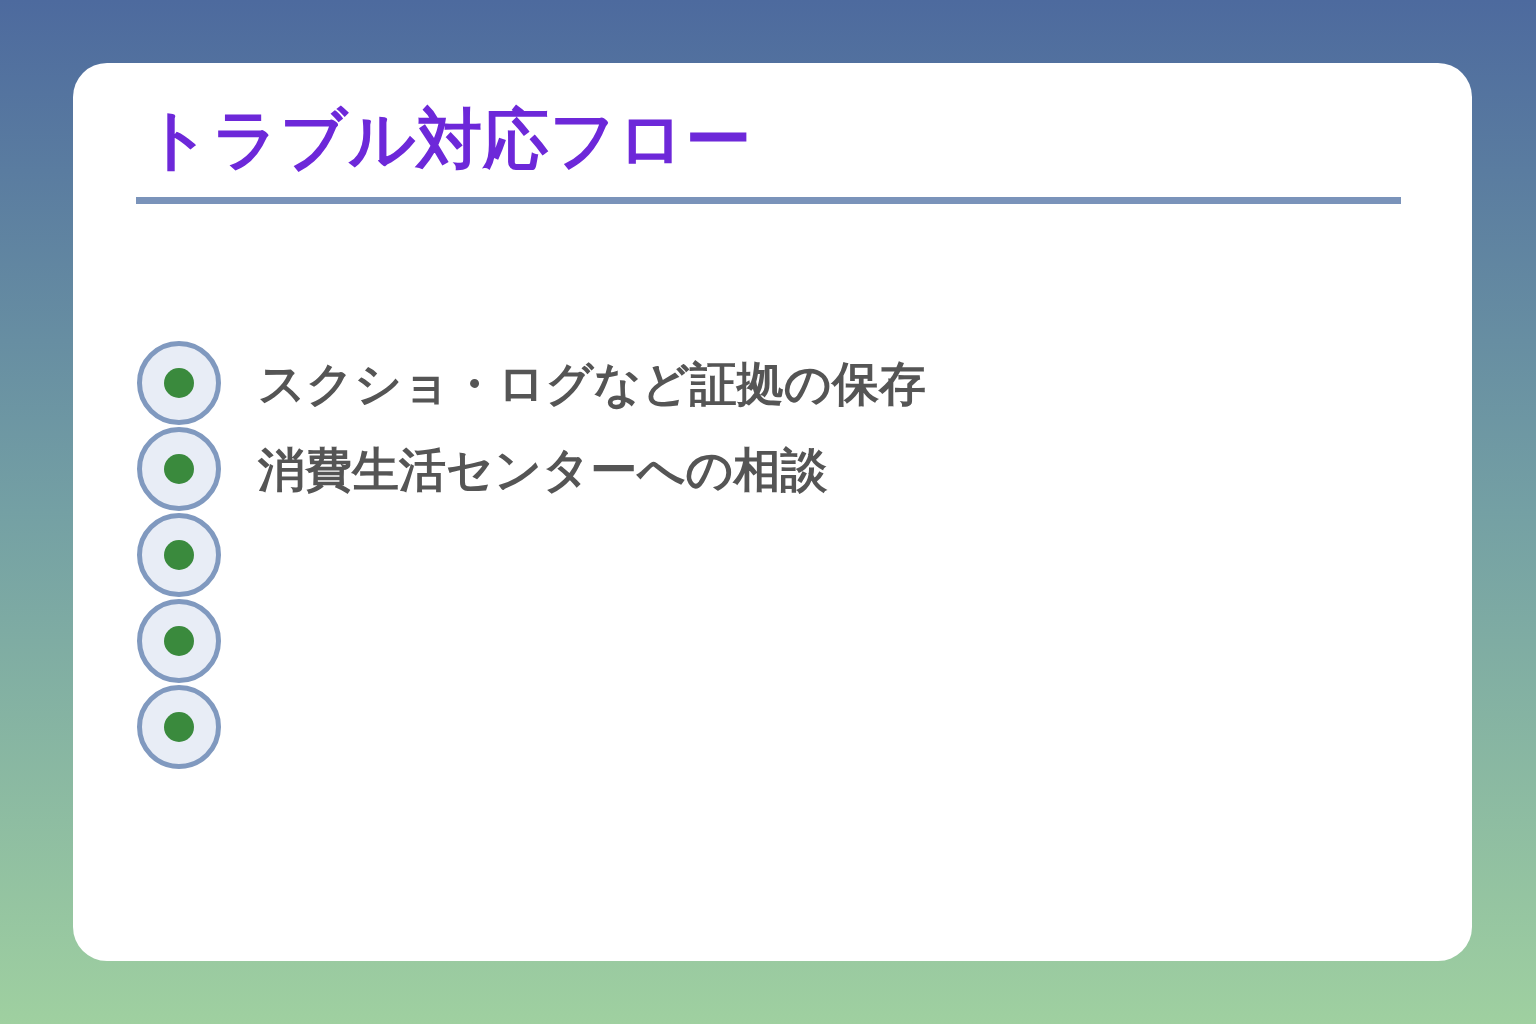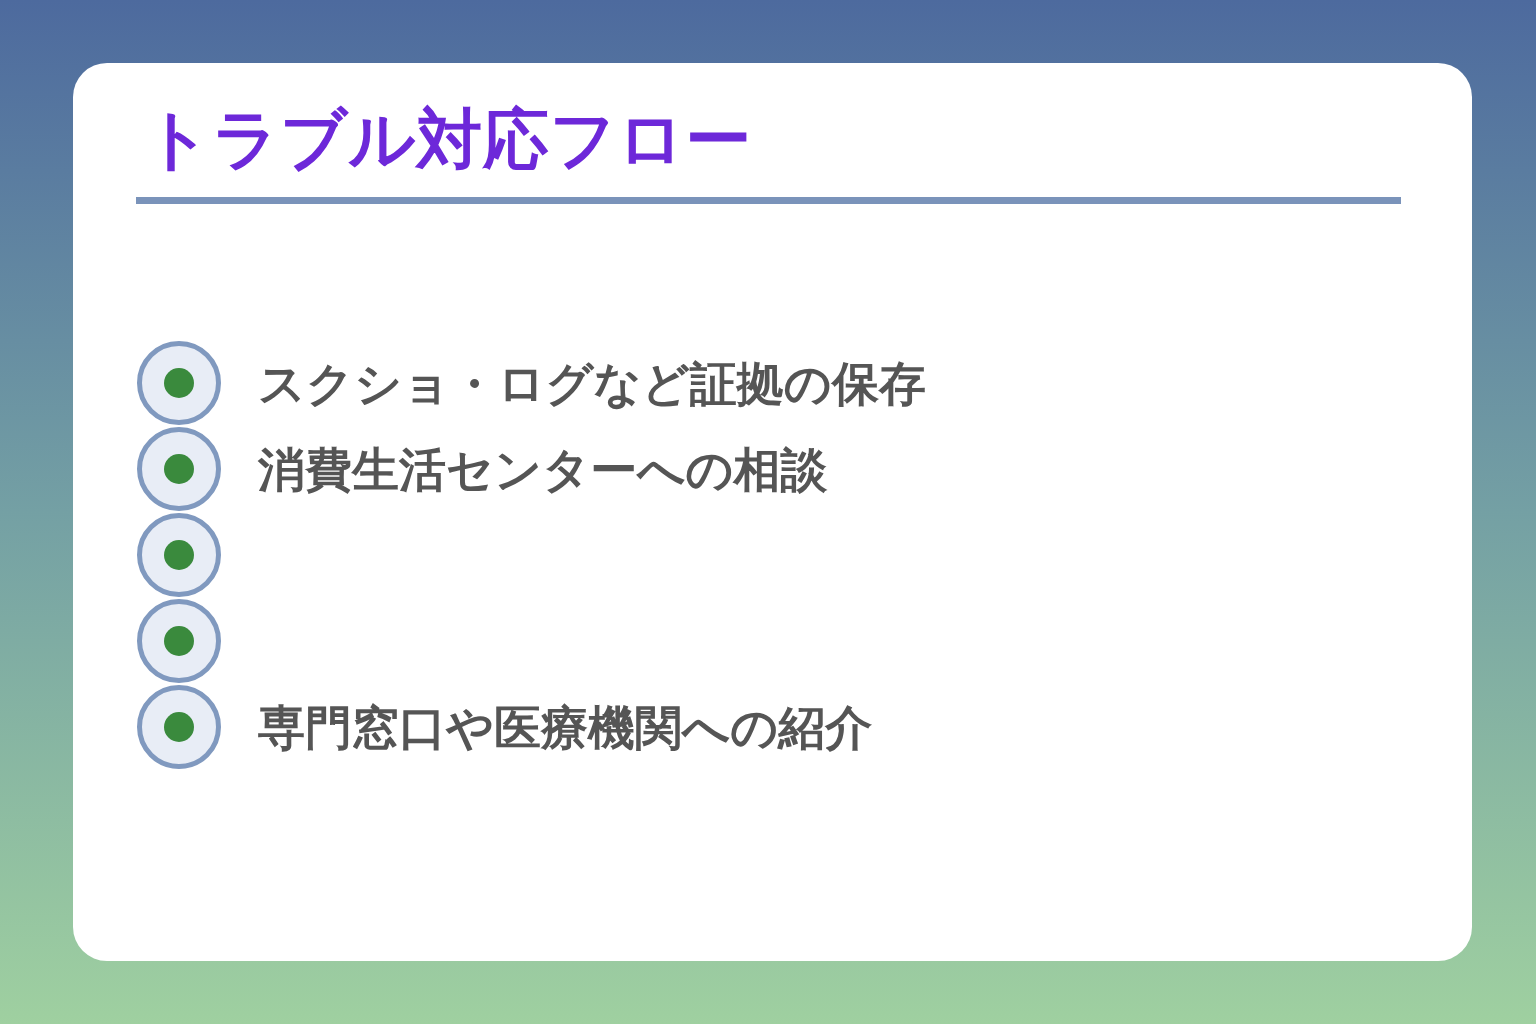--- a/index.html
+++ b/index.html
@@ -143,18 +143,17 @@
       <li class="bullet-row">
         <span class="bullet-marker">
           <span class="bullet-dot"></span>
         </span>
       </li>
 
       <li class="bullet-row">
         <span class="bullet-marker">
           <span class="bullet-dot"></span>
         </span>
-        <span class="bullet-text">専門窓口や医療機関への紹介</span>
       </li>
 
     </ul>
   </div>
 </div>
 
 </body></html>

